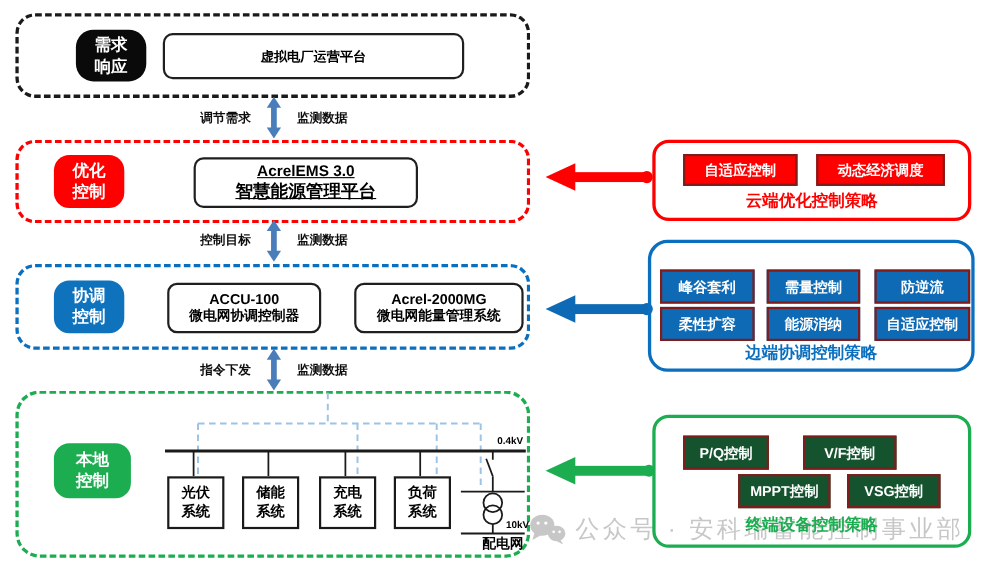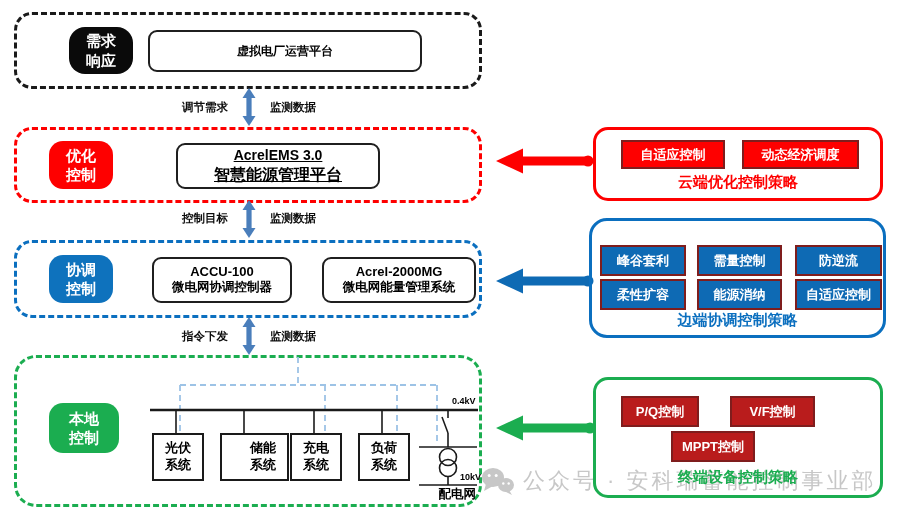--- a/index.html
+++ b/index.html
@@ -30,21 +30,21 @@
   .strategy{position:absolute;border:3px solid;border-radius:15px;background:transparent;z-index:2;}
   .strategy.red{border-color:#fe0000;}
   .strategy.blue{border-color:#0b6fbf;border-radius:18px;}
   .strategy.green{border-color:#1bad50;}
   .sbtn{
     position:absolute;border:2px solid #7f1d1d;color:#fff;font-weight:bold;font-size:13px;
     display:flex;align-items:center;justify-content:center;white-space:nowrap;
   }
   .sbtn.red{background:#fe0000;}
   .sbtn.blue{background:#0e6ab4;}
-  .sbtn.green{background:#b91c1c;}
+  .sbtn.green{background:#14532d;}
   .caption{position:absolute;left:0;width:100%;text-align:center;font-weight:bold;font-size:15px;}
   .caption.red{color:#fe0000;}
   .caption.blue{color:#0b6fbf;}
   .caption.green{color:#1bad50;}
   .device{
     position:absolute;width:48px;height:44px;border:2px solid #1a1a1a;background:#fff;
     display:flex;align-items:center;justify-content:center;text-align:center;
     font-size:13px;font-weight:bold;line-height:1.3;white-space:pre-line;z-index:2;
   }
   .vlabel{position:absolute;font-size:9px;font-weight:bold;color:#000;white-space:nowrap;}
@@ -141,21 +141,21 @@
       <line x1="405" y1="92" x2="463" y2="92"></line>
       <circle cx="434" cy="102" r="8.5"></circle>
       <circle cx="434" cy="113" r="8.5"></circle>
       <line x1="434" y1="121.5" x2="434" y2="130"></line>
       <line x1="405" y1="130" x2="463" y2="130"></line>
     </g>
   </svg>
 
   <div class="device" style="left:152px;top:433px;">光伏
 系统</div>
-  <div class="device" style="left:220px;top:433px;padding-left:17px;">储能
+  <div class="device" style="left:220px;top:433px;">储能
 系统</div>
   <div class="device" style="left:290px;top:433px;">充电
 系统</div>
   <div class="device" style="left:358px;top:433px;">负荷
 系统</div>
   <span class="vlabel" style="left:452px;top:396px;">0.4kV</span>
   <span class="vlabel" style="left:460px;top:472px;">10kV</span>
   <div class="grid-label" style="left:420px;top:486px;width:56px;">配电网</div>
 
   <svg class="abs" style="left:494px;top:147px;" width="100" height="28" viewBox="0 0 100 28">
@@ -187,20 +187,21 @@
     <div class="sbtn blue" style="left:8px;top:58px;width:82px;height:27px;">柔性扩容</div>
     <div class="sbtn blue" style="left:105px;top:58px;width:81px;height:27px;">能源消纳</div>
     <div class="sbtn blue" style="left:203px;top:58px;width:83px;height:27px;">自适应控制</div>
     <div class="caption blue" style="top:90px;">边端协调控制策略</div>
   </div>
 
   <div class="strategy green" style="left:593px;top:377px;width:284px;height:115px;">
     <div class="sbtn green" style="left:25px;top:16px;width:74px;height:27px;">P/Q控制</div>
     <div class="sbtn green" style="left:134px;top:16px;width:81px;height:27px;">V/F控制</div>
     <div class="sbtn green" style="left:75px;top:51px;width:80px;height:27px;">MPPT控制</div>
+    <div class="sbtn green" style="left:174px;top:51px;width:81px;height:27px;">VSG控制</div>
     <div class="caption green" style="top:88px;">终端设备控制策略</div>
   </div>
 
   <div class="watermark">
     <svg width="34" height="28" viewBox="0 0 34 28">
       <g fill="#c7c7c7">
         <ellipse cx="12" cy="10.5" rx="11" ry="9.5"></ellipse>
         <polygon points="5,17 3,24 12,19"></polygon>
         <ellipse cx="25" cy="18" rx="8" ry="7"></ellipse>
         <polygon points="28,23 31,28 23,24"></polygon>

